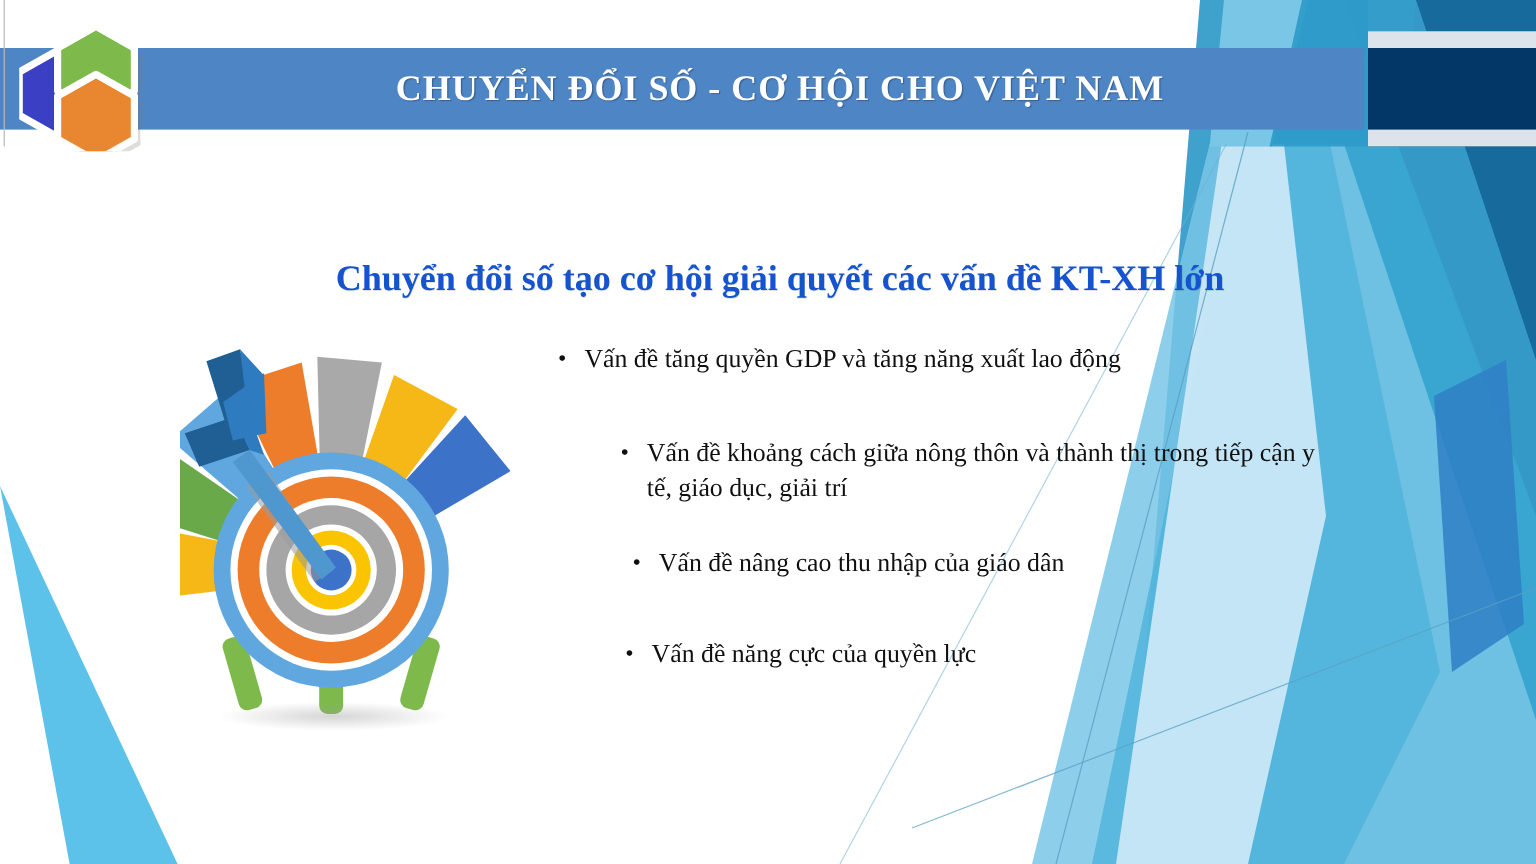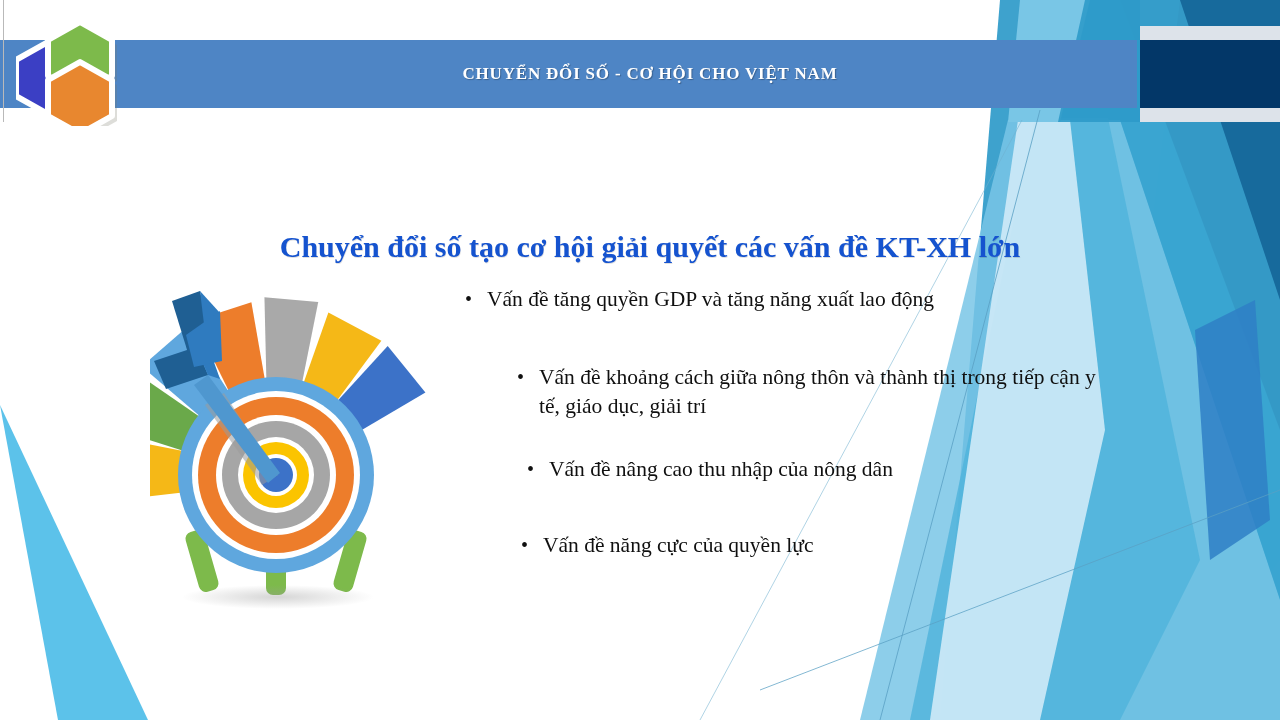--- a/index.html
+++ b/index.html
@@ -41,21 +41,21 @@
     left: 170px;
     top: 40px;
     width: 960px;
     height: 68px;
     display: flex;
     align-items: center;
     justify-content: center;
     color: #ffffff;
     font-family: "Liberation Serif", "DejaVu Serif", serif;
     font-weight: bold;
-    font-size: 17px;
+    font-size: 30px;
     letter-spacing: 0.8px;
     text-shadow: 1px 1px 1px rgba(0,0,0,0.28);
     z-index: 7;
     white-space: nowrap;
   }
 
   
   .navy-block {
     position: absolute;
     left: 1140px;
@@ -102,21 +102,21 @@
     top: 16px;
     width: 150px;
     height: 110px;
     z-index: 9;
   }
 
   
   .slide-title {
     position: absolute;
     left: 190px;
-    top: 228px;
+    top: 214px;
     width: 920px;
     text-align: center;
     color: #1553cf;
     font-family: "Liberation Serif", "DejaVu Serif", serif;
     font-weight: bold;
     font-size: 30px;
     line-height: 38px;
     text-shadow: 0.5px 0.5px 0 rgba(0,0,0,0.12);
     z-index: 12;
   }
@@ -291,21 +291,21 @@
     <div class="bullet-row b0">
       <span class="bullet-dot">•</span>
       <span class="bullet-text">Vấn đề tăng quyền GDP và tăng năng xuất lao động</span>
     </div>
     <div class="bullet-row b1">
       <span class="bullet-dot">•</span>
       <span class="bullet-text">Vấn đề khoảng cách giữa nông thôn và thành thị trong tiếp cận y tế, giáo dục, giải trí</span>
     </div>
     <div class="bullet-row b2">
       <span class="bullet-dot">•</span>
-      <span class="bullet-text">Vấn đề nâng cao thu nhập của nông dân</span>
+      <span class="bullet-text">Vấn đề nâng cao thu nhập của giáo dân</span>
     </div>
     <div class="bullet-row b3">
       <span class="bullet-dot">•</span>
       <span class="bullet-text">Vấn đề năng cực của quyền lực</span>
     </div>
   </div>
 
 </div>
 
 </body></html>

